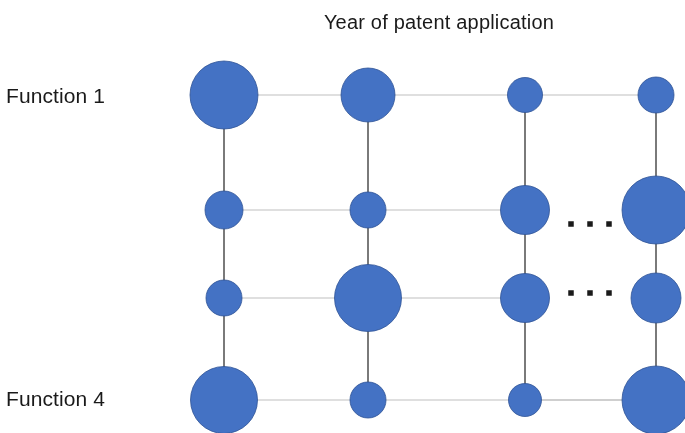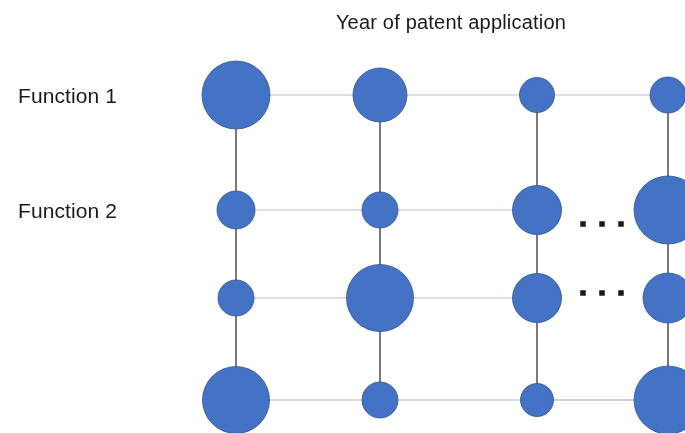--- a/index.html
+++ b/index.html
@@ -3,21 +3,21 @@
 <meta charset="utf-8">
 <style>
   html,body{margin:0;padding:0;}
   body{
     width:685px;height:433px;
     background:#ffffff;
     font-family:"Liberation Sans", sans-serif;
     overflow:hidden;
     position:relative;
   }
-  #stage{position:absolute;left:16px;top:0;width:598px;height:433px;padding-left:32px;}
+  #stage{position:absolute;left:4px;top:0;width:598px;height:433px;padding-left:32px;}
   #chart-svg{position:absolute;left:0;top:0;}
   .row-label{
     position:absolute;
     font-size:21px;
     color:#1a1a1a;
     white-space:nowrap;
     letter-spacing:0.1px;
     line-height:1;
   }
   #chart-title{
@@ -30,21 +30,21 @@
   }
 </style>
 </head>
 <body>
 
 <div id="stage">
 
   <div id="chart-title" style="left: 0px; top: 12px; width: 685px; text-align: center; transform: translateX(92.5px);">Year of patent application</div>
 
   <div class="row-label" style="left: 2px; top: 85px;">Function 1</div>
-  <div class="row-label" style="left: 2px; top: 200px;">Function 2</div>
+  <div class="row-label" style="left: 2px; top: 388px;">Function 4</div>
 
   <svg id="chart-svg" width="685" height="433" viewBox="0 0 685 433">
     <g id="h-links">
         <line x1="253" y1="95" x2="338" y2="95" stroke="#BFBFBF" stroke-width="1.2"></line>
         <line x1="390" y1="95" x2="504.5" y2="95" stroke="#BFBFBF" stroke-width="1.2"></line>
         <line x1="537.5" y1="95" x2="635" y2="95" stroke="#BFBFBF" stroke-width="1.2"></line>
         <line x1="238" y1="210" x2="347" y2="210" stroke="#BFBFBF" stroke-width="1.2"></line>
         <line x1="381" y1="210" x2="497.5" y2="210" stroke="#BFBFBF" stroke-width="1.2"></line>
         <line x1="237" y1="298" x2="331.5" y2="298" stroke="#BFBFBF" stroke-width="1.2"></line>
         <line x1="396.5" y1="298" x2="497.5" y2="298" stroke="#BFBFBF" stroke-width="1.2"></line>

